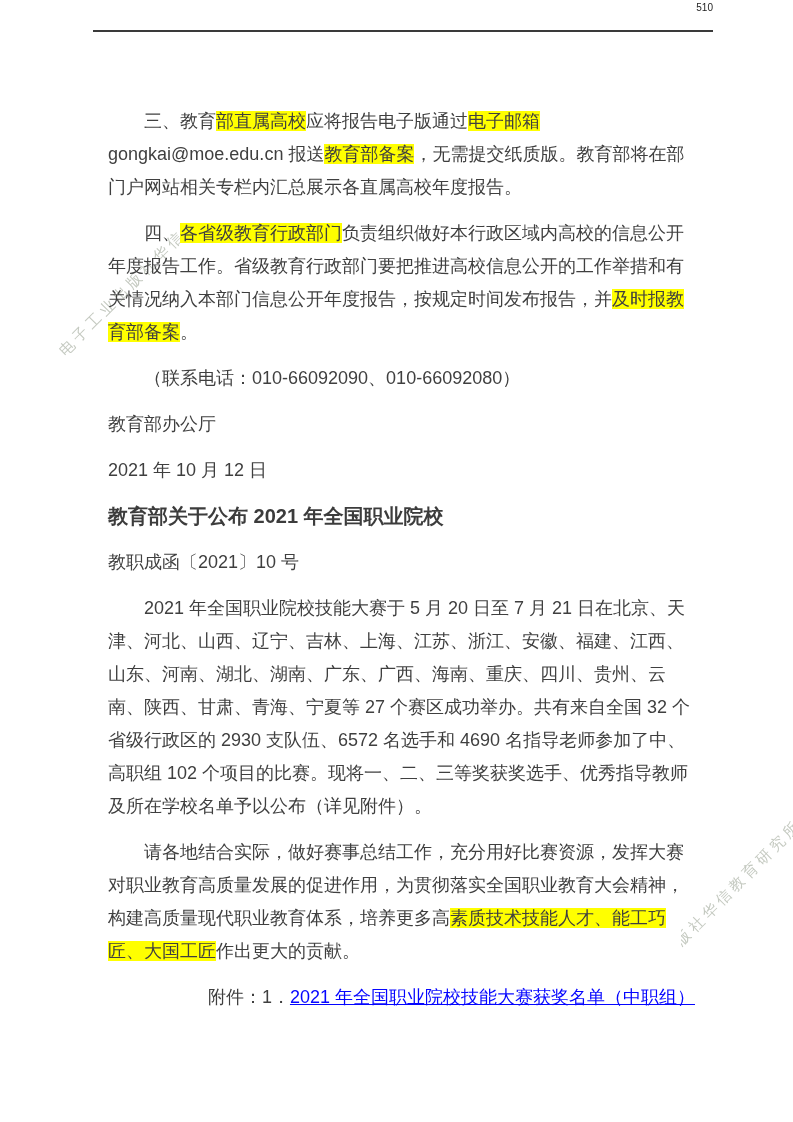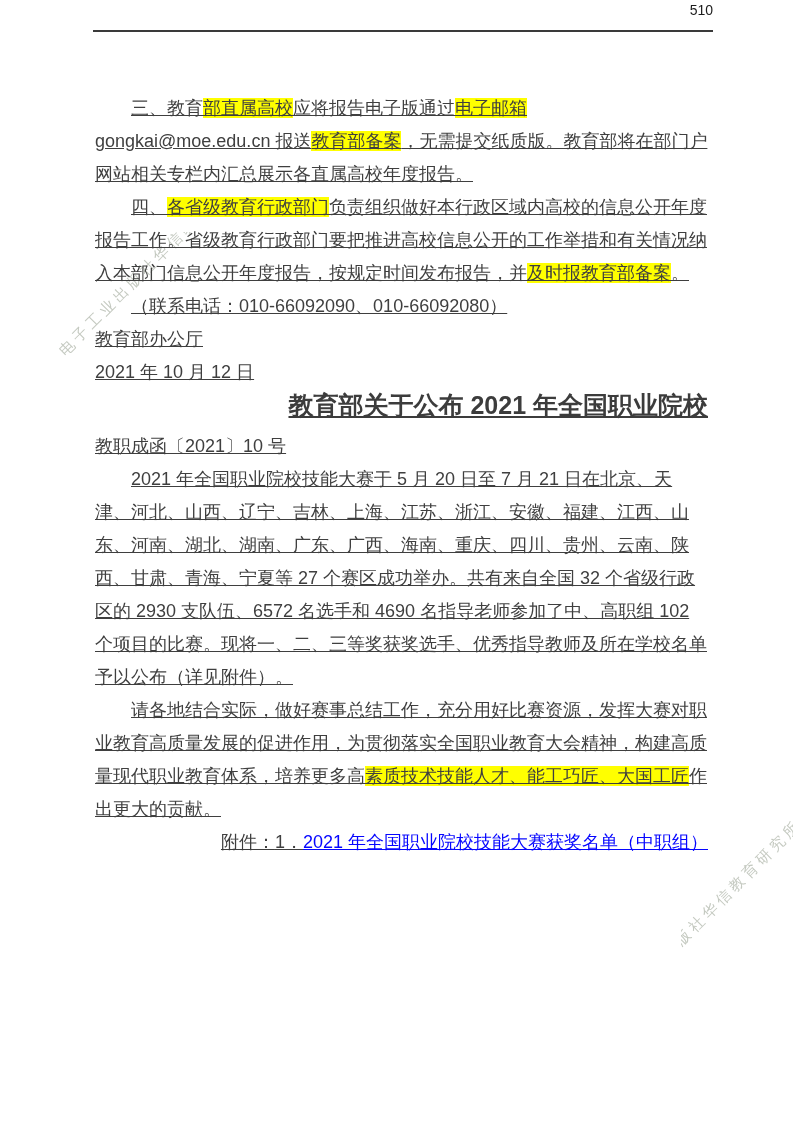--- a/index.html
+++ b/index.html
@@ -4,21 +4,21 @@
 <style>
   html,body{margin:0;padding:0;}
   body{
     width:793px;height:1122px;position:relative;background:#ffffff;
     font-family:"Liberation Sans","DejaVu Sans",sans-serif;
     color:#3f3f3f;overflow:hidden;
   }
   
   .page-number{
     position:absolute;top:2px;left:95px;width:618px;
-    text-align:right;font-size:14px;color:#1c1c1c;
+    text-align:right;font-size:10px;color:#1c1c1c;
   }
   .header-rule{
     position:absolute;top:30px;left:93px;width:620px;
     border:0;border-top:2px solid #3a3a3a;margin:0;
   }
   
   .wm-clip{position:absolute;overflow:hidden;pointer-events:none;z-index:0;}
   .wm-clip-left{left:0;top:232px;width:212px;height:132px;}
   .wm-clip-right{right:0;top:812px;width:112px;height:140px;}
   .wm-text{
@@ -26,27 +26,27 @@
     font-size:15px;letter-spacing:4px;color:rgba(147,156,141,0.55);
     transform:rotate(-45deg);transform-origin:0 50%;
   }
   .wm-text-left{left:62px;top:112px;}
   .wm-text-right{left:-70px;top:189px;}
   
   .content{
     position:absolute;top:92px;left:95px;width:613px;
     font-size:18px;line-height:33px;text-align:left;z-index:1;
   }
-  .content p{margin:0;text-decoration:underline;}
+  .content p{margin:13px;}
   .indent{text-indent:2em;}
   .align-right{text-align:left;}
   .hl{background:#ffff00;}
   .doc-title{
-    margin:60px 0 0 0;text-align:right;font-weight:bold;
-    font-size:25px;color:#3c3c3c;line-height:33px;
+    margin:60px 0 0 0;text-align:left;font-weight:bold;
+    font-size:20px;color:#3c3c3c;line-height:33px;
   }
   .doc-number{margin-top:8px !important;}
   .attach-row1{text-indent:2em;text-align:right;}
   .attach-row2{padding-left:5em;}
   a.attach-link{color:#0505ff;text-decoration:underline;}
 </style>
 </head>
 <body>
 
 <div class="wm-clip wm-clip-left">

